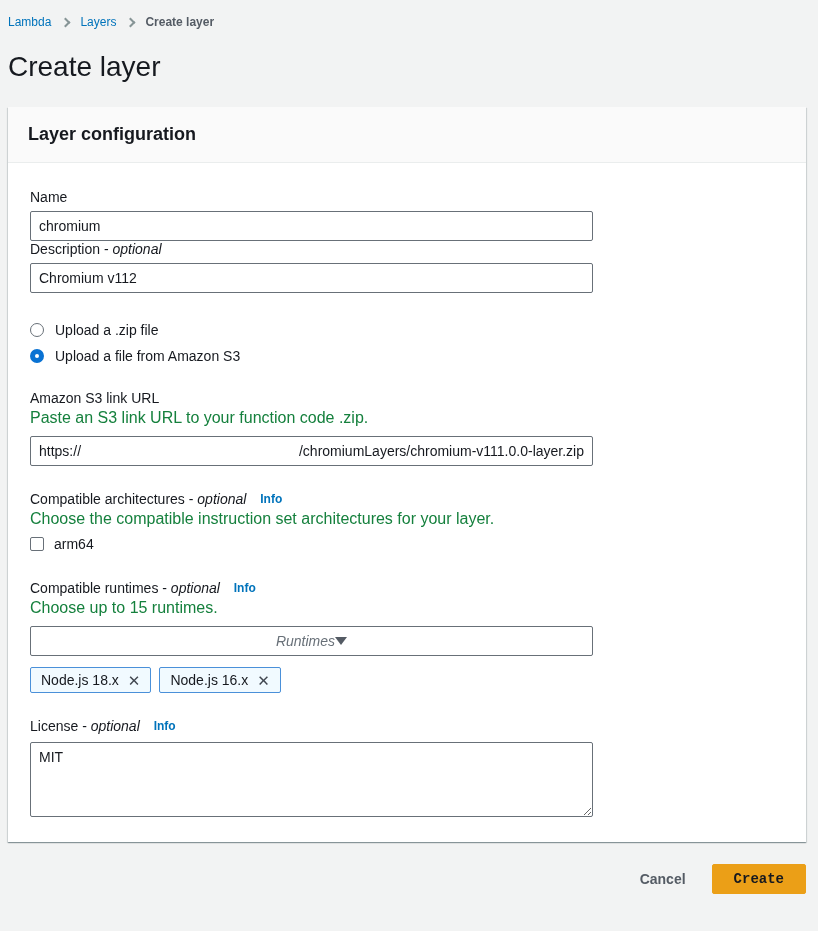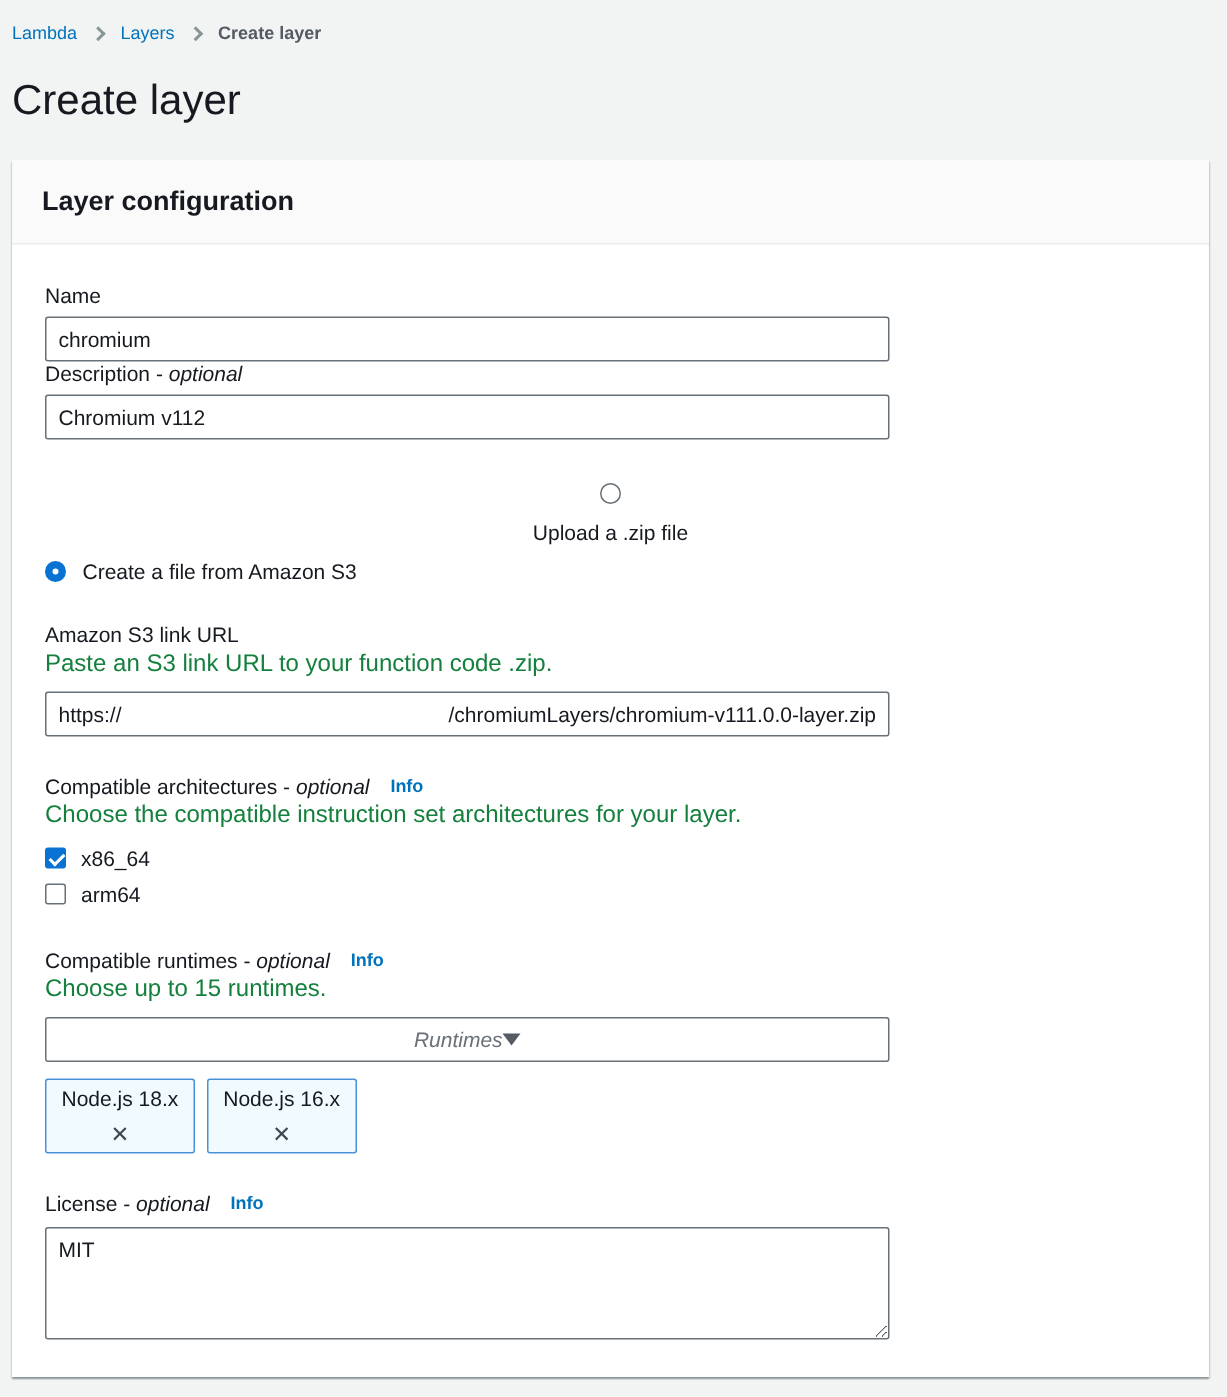--- a/index.html
+++ b/index.html
@@ -58,21 +58,21 @@
   .field:first-child { margin-top: 0; }
   .field .field-label { margin-bottom: 6px; }
 
   
   .faux-input { display: flex; align-items: center; margin-top: 9px; }
   .faux-input .gap { flex: 1; }
 
   
   .radio-group { margin-top: 29px; }
   .radio-row { display: flex; align-items: center; gap: 11px; margin-top: 10px; cursor: pointer; }
-  .radio-row:first-child { margin-top: 0; flex-direction: column; }
+  .radio-row:first-child { margin-top: 0; }
   .radio {
     width: 14px; height: 14px; border-radius: 50%;
     border: 1px solid #687078; background: #fff; flex: none;
   }
   .radio.selected { border: 5px solid #0972d3; }
 
   
   .checkbox-row { display: flex; align-items: center; gap: 10px; margin-top: 8px; cursor: pointer; }
   .checkbox {
     width: 14px; height: 14px; border: 1px solid #687078; border-radius: 2px;
@@ -93,21 +93,21 @@
     width: 0; height: 0;
     border-left: 6px solid transparent; border-right: 6px solid transparent;
     border-top: 8px solid #545b64;
   }
 
   
   .token-row { display: flex; gap: 8px; margin-top: 11px; }
   .token {
     display: flex; align-items: center; gap: 9px;
     background: #f1faff; border: 1px solid #4a90d9; border-radius: 2px;
-    padding: 4px 10px; font-size: 14px; color: #16191f; flex-direction: column;
+    padding: 4px 10px; font-size: 14px; color: #16191f;
   }
   .token-dismiss { cursor: pointer; color: #414750; font-size: 15px; line-height: 1; background: none; border: none; padding: 0; }
   .token-dismiss::before { content: "✕"; }
 
   
   textarea.license-area {
     width: 563px; height: 75px; margin-top: 8px;
     border: 1px solid #687078; border-radius: 2px;
     font-family: "Liberation Sans", sans-serif; font-size: 14px; color: #16191f;
     padding: 6px 8px; resize: both; outline: none;
@@ -161,44 +161,40 @@
         <input class="text-input" type="text" value="Chromium v112" style="">
       </div>
 
       <div class="radio-group">
         <div class="radio-row">
           <span class="radio"></span>
           <span>Upload a .zip file</span>
         </div>
         <div class="radio-row">
           <span class="radio selected"></span>
-          <span>Create a file from Amazon S3</span>
+          <span>Upload a file from Amazon S3</span>
         </div>
       </div>
 
       <div class="field" style="margin-top:26px">
         <label class="field-label" style="margin-bottom:0">Amazon S3 link URL</label>
         <div class="hint">Paste an S3 link URL to your function code .zip.</div>
         <div class="faux-input">
           <span>https://</span>
           <span class="gap"></span>
           <span>/chromiumLayers/chromium-v111.0.0-layer.zip</span>
         </div>
       </div>
 
       <div class="field" style="margin-top:25px">
         <label class="field-label" style="margin-bottom:0">
           <span>Compatible architectures</span><span class="optional">optional</span>
           <a class="info-link">Info</a>
         </label>
         <div class="hint">Choose the compatible instruction set architectures for your layer.</div>
-        <div class="checkbox-row" style="margin-top:11px">
-          <span class="checkbox checked"></span>
-          <span>x86_64</span>
-        </div>
         <div class="checkbox-row">
           <span class="checkbox"></span>
           <span>arm64</span>
         </div>
       </div>
 
       <div class="field" style="margin-top:28px">
         <label class="field-label" style="margin-bottom:0">
           <span>Compatible runtimes</span><span class="optional">optional</span>
           <a class="info-link">Info</a>

